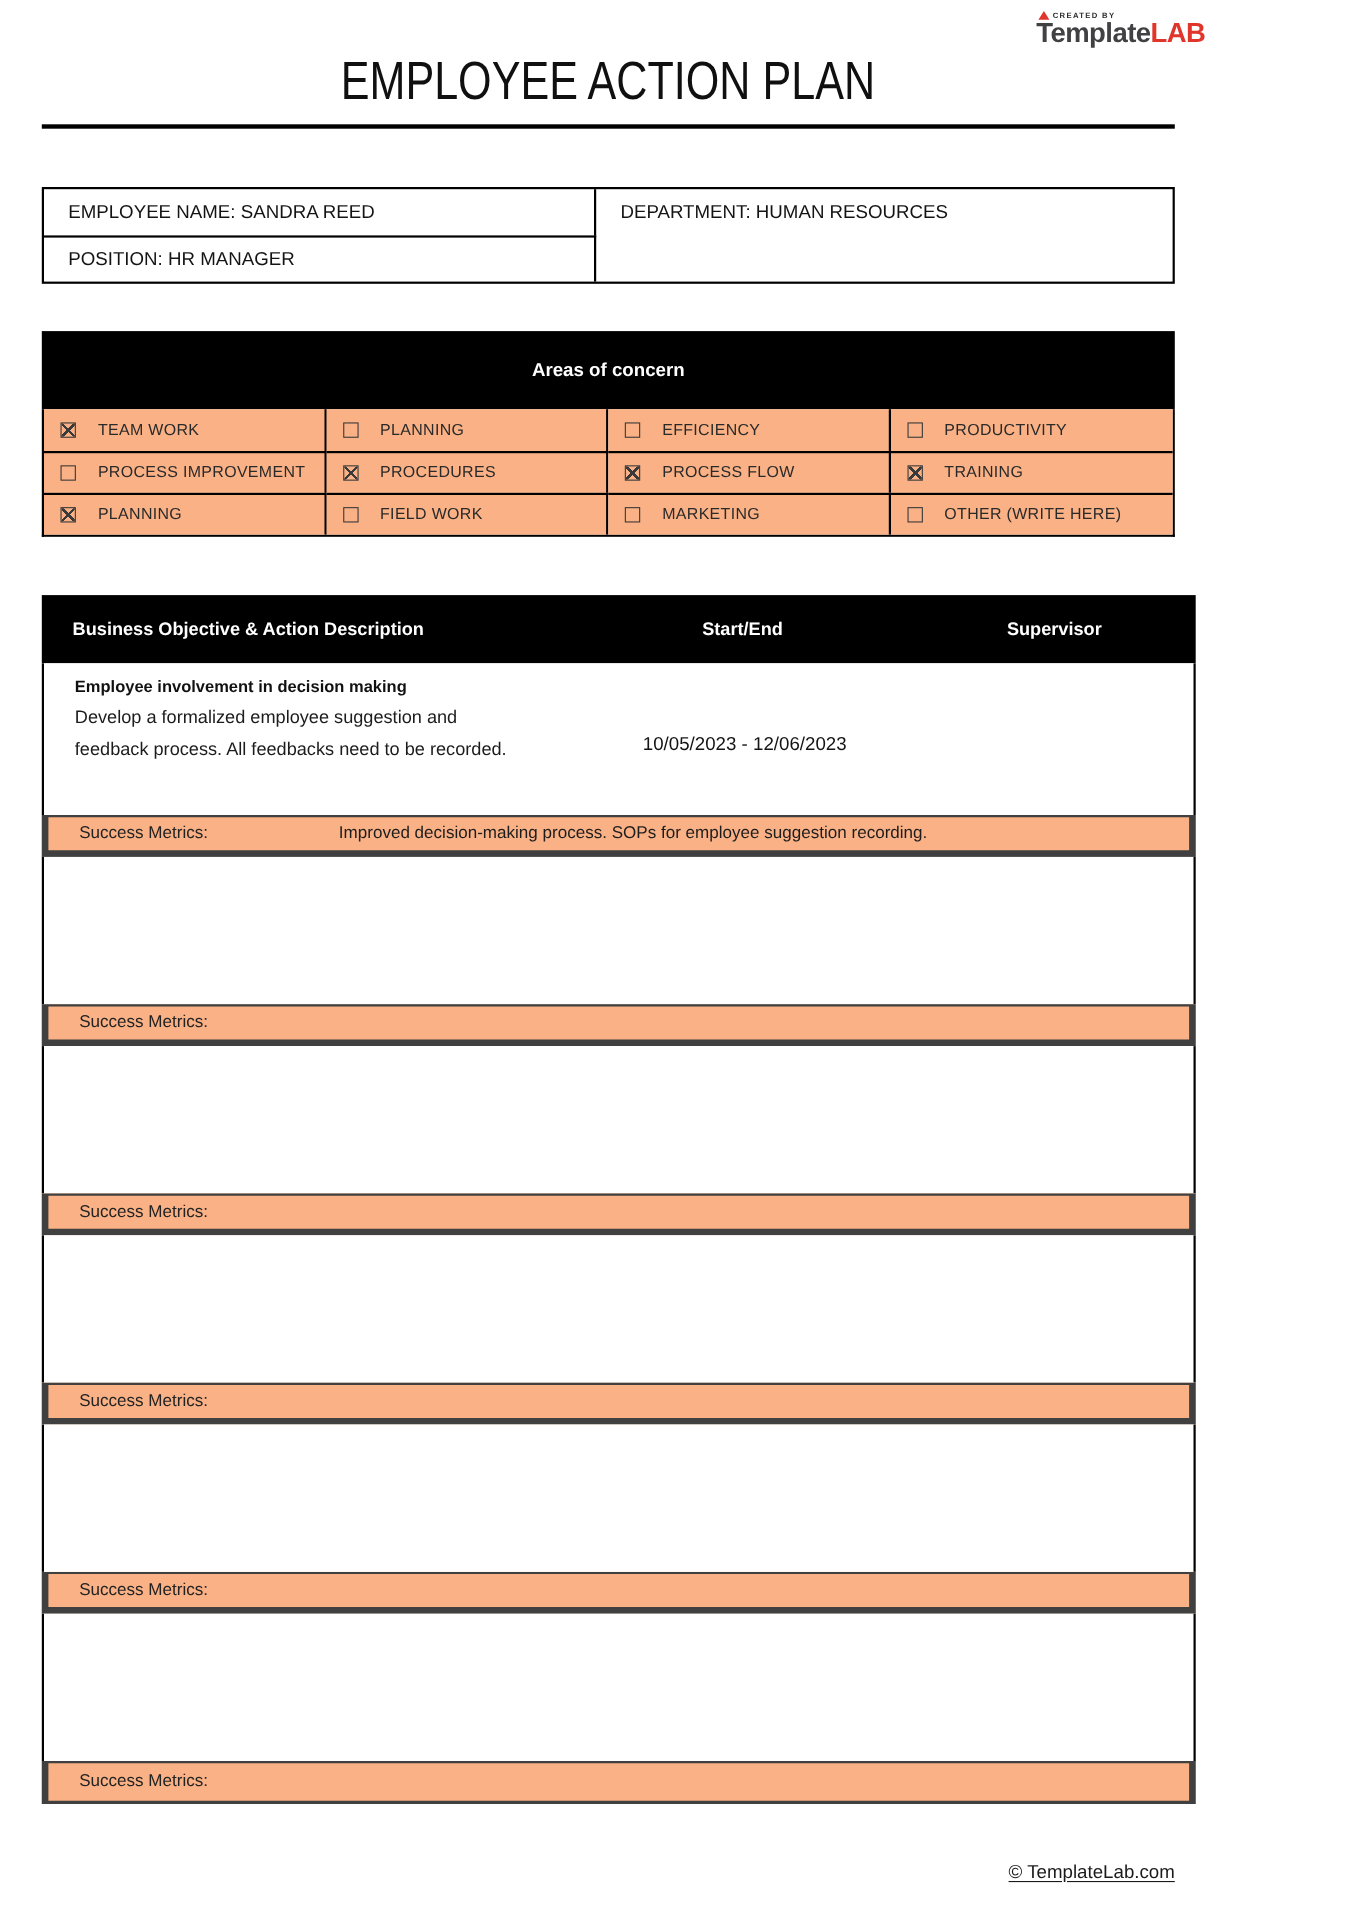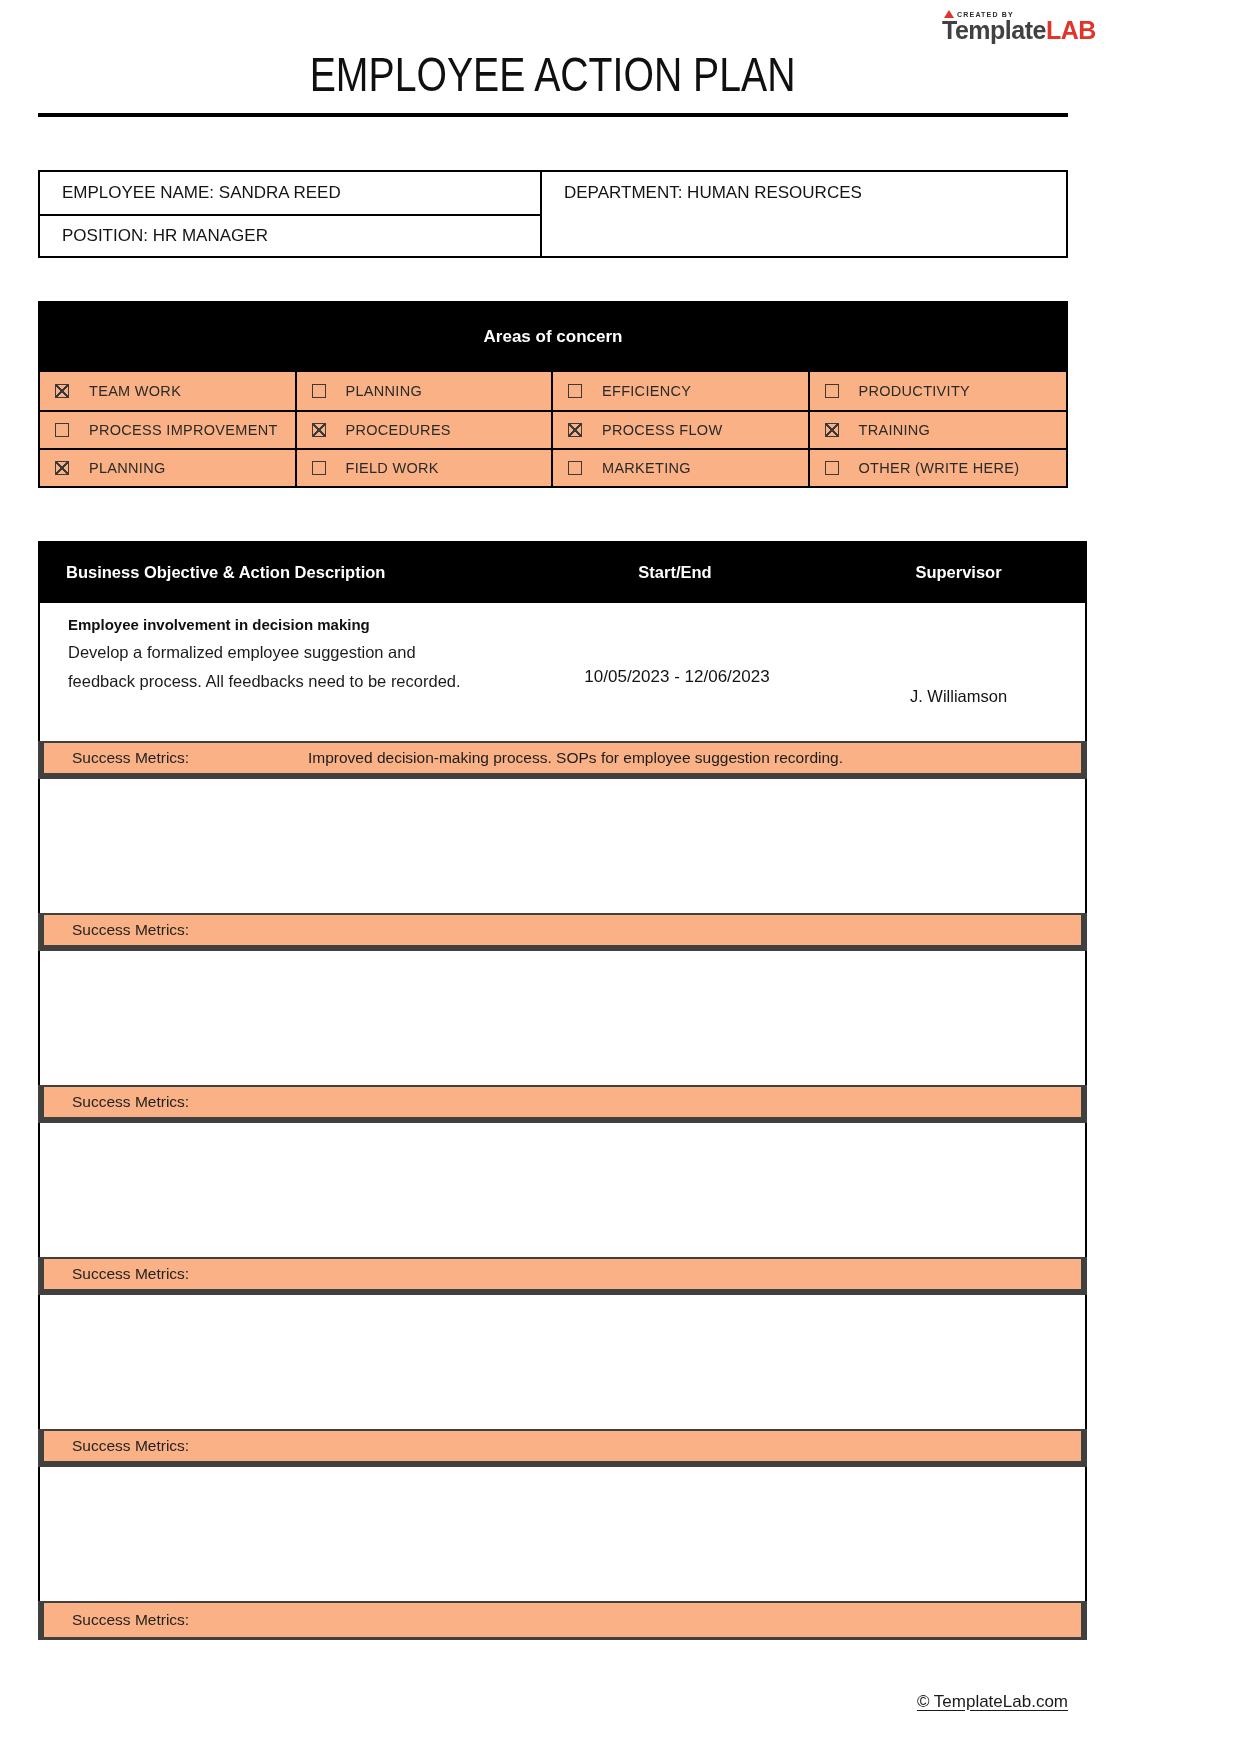--- a/index.html
+++ b/index.html
@@ -161,21 +161,20 @@
       <div class="col-date">Start/End</div>
       <div class="col-sup">Supervisor</div>
     </div>
 
     <div class="at-row first">
       <div class="obj-cell">
         <div class="obj-title">Employee involvement in decision making</div>
         <div class="obj-desc">Develop a formalized employee suggestion and feedback process. All feedbacks need to be recorded.</div>
       </div>
       <div class="date-cell">10/05/2023 - 12/06/2023</div>
-      <div class="sup-cell">J. Williamson</div>
     </div>
     <div class="sm-bar">
       <div class="sm-label">Success Metrics:</div>
       <div class="sm-value">Improved decision-making process. SOPs for employee suggestion recording.</div>
     </div>
 
     <div class="at-row empty">
       <div class="obj-cell">
         <div class="obj-title"></div>
         <div class="obj-desc"></div>

